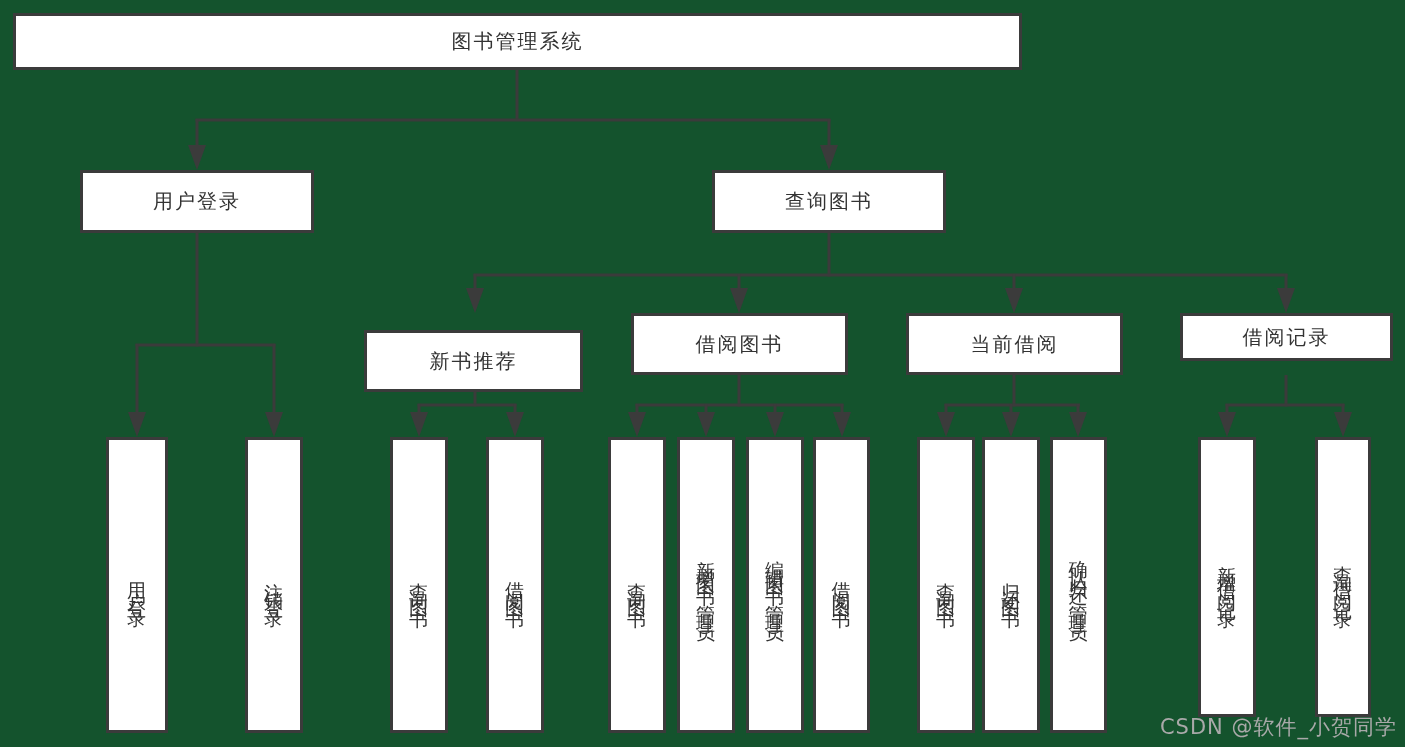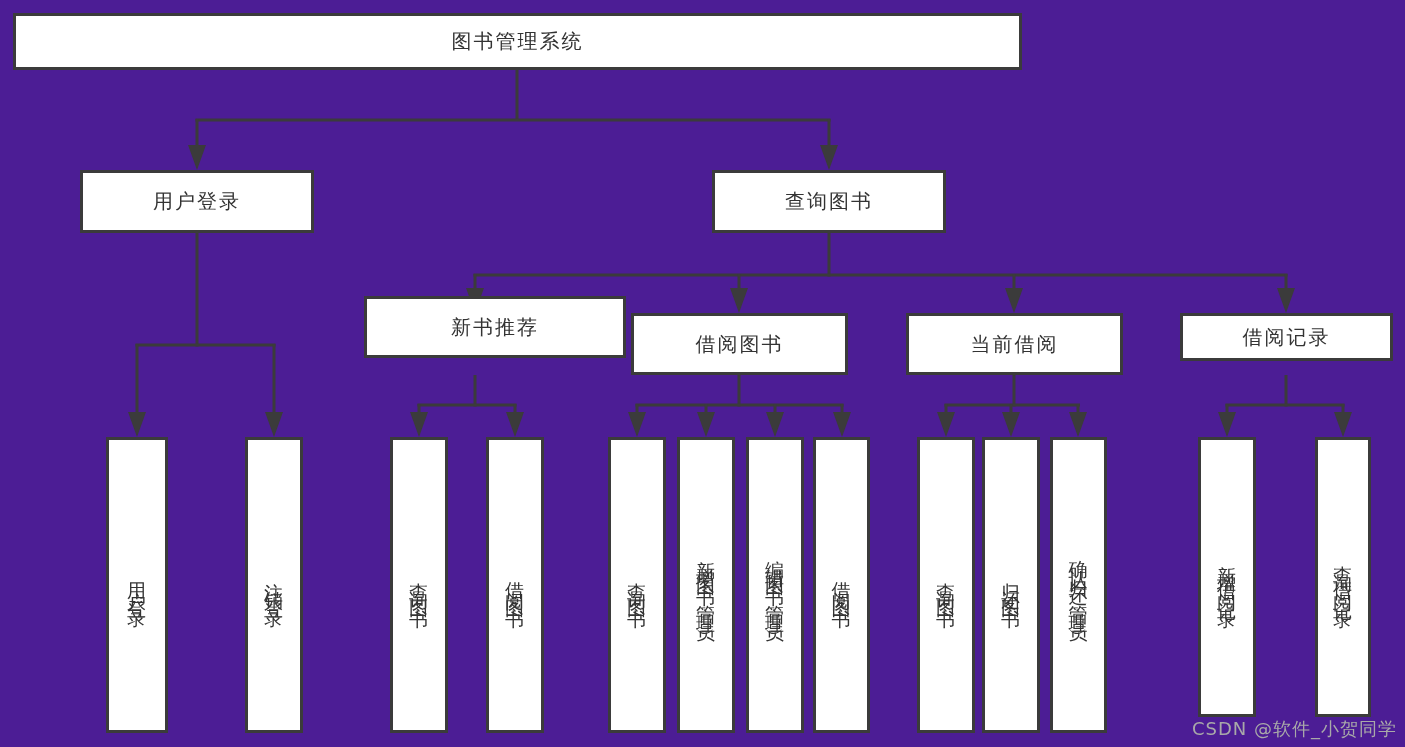--- a/index.html
+++ b/index.html
@@ -5,21 +5,21 @@
   html, body {
     margin: 0;
     padding: 0;
     background: #ffffff;
     font-family: "DejaVu Sans", "Liberation Sans", sans-serif;
   }
   .stage {
     position: relative;
     width: 1405px;
     height: 747px;
-    background: #4c1d95;
+    background: #14532d;
     overflow: hidden;
   }
   .connectors {
     position: absolute;
     left: 0; top: 0;
     width: 1405px;
     height: 747px;
   }
   .node {
     position: absolute;
@@ -42,21 +42,21 @@
     font-size: 19px;
     letter-spacing: 9px;
     line-height: 1.1;
     color: #333333;
     white-space: nowrap;
   }
   .watermark {
     position: absolute;
     right: 8px;
     bottom: 6px;
-    font-size: 18px;
+    font-size: 21px;
     letter-spacing: 1px;
     color: #a9a9a9;
     white-space: nowrap;
   }
 </style>
 </head>
 <body>
 
 <div class="stage">
 
@@ -130,21 +130,21 @@
     <span>图书管理系统</span>
   </div>
 
   <div class="node hbox" style="left:80px; top:170px; width:234px; height:63px;">
     <span>用户登录</span>
   </div>
   <div class="node hbox" style="left:712px; top:170px; width:234px; height:63px;">
     <span>查询图书</span>
   </div>
 
-  <div class="node hbox" style="left:364px; top:296px; width:262px; height:62px;">
+  <div class="node hbox" style="left:364px; top:330px; width:219px; height:62px;">
     <span>新书推荐</span>
   </div>
   <div class="node hbox" style="left:631px; top:313px; width:217px; height:62px;">
     <span>借阅图书</span>
   </div>
   <div class="node hbox" style="left:906px; top:313px; width:217px; height:62px;">
     <span>当前借阅</span>
   </div>
   <div class="node hbox" style="left:1180px; top:313px; width:213px; height:48px;">
     <span>借阅记录</span>

